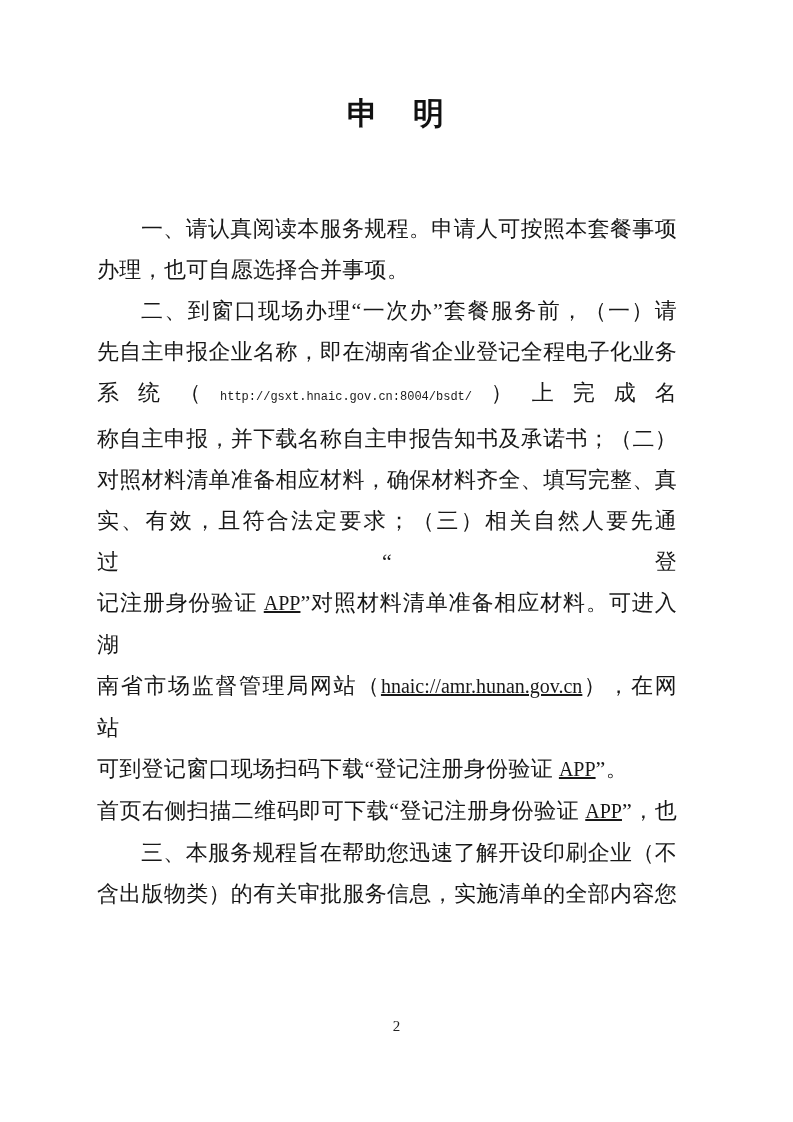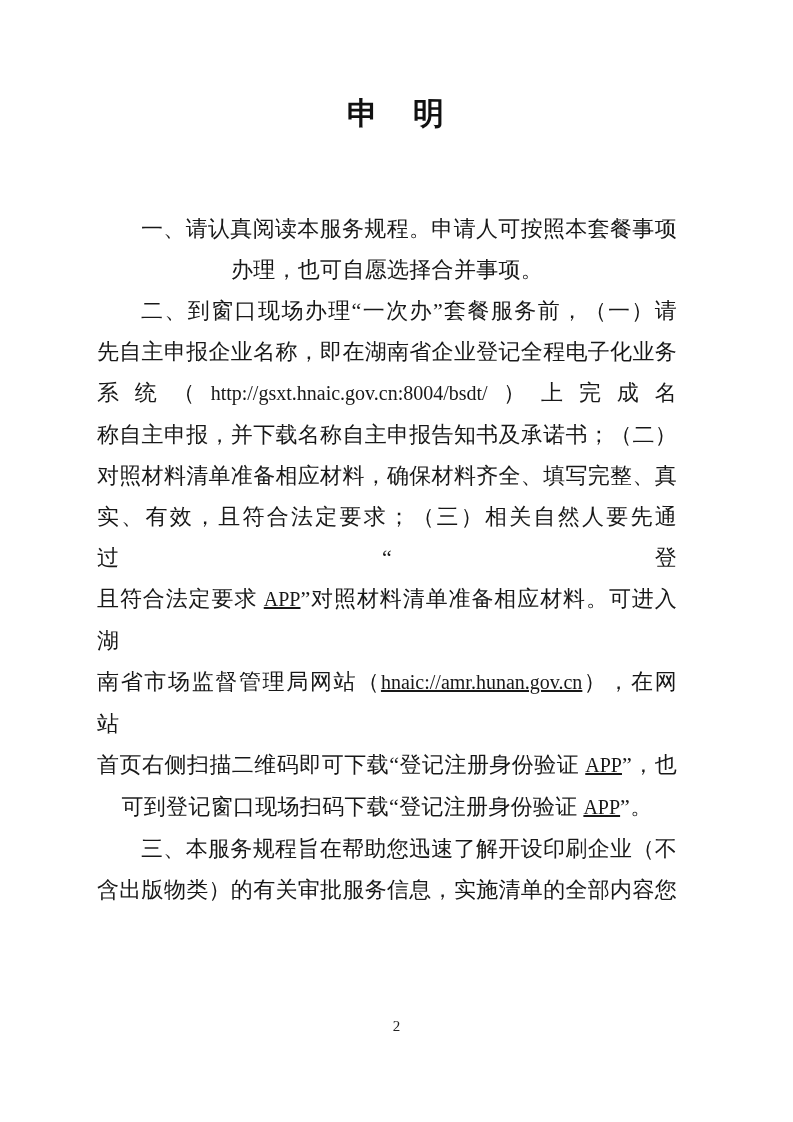--- a/index.html
+++ b/index.html
@@ -33,34 +33,34 @@
     position: absolute;
     left: 97px;
     top: 181px;
     width: 580px;
     font-size: 22px;
     line-height: 41px;
     letter-spacing: 0.3px;
     margin-top: 27px;
   }
   .ln {
-    text-align: center;
+    text-align: left;
     white-space: nowrap;
   }
   .ln.fl {
     white-space: normal;
     text-align: justify;
     text-align-last: justify;
   }
   .ln.ind {
     text-indent: 44px;
   }
   .u-mono {
-    font-family: Liberation Serif, serif;
-    font-size: 20px;
+    font-family: Liberation Mono, monospace;
+    font-size: 12px;
     letter-spacing: 0;
   }
   .u-serif {
     font-family: "Liberation Serif", "DejaVu Serif", serif;
     font-size: 20px;
     letter-spacing: 0;
     text-decoration: underline;
   }
   .page-number {
     position: absolute;
@@ -90,27 +90,27 @@
     <div class="ln fl"><span>先自主申报企业名称，即在湖南省企业登记全程电子化业务</span></div>
 
     <div class="ln fl"><span>系统（</span><span class="u-mono">http://gsxt.hnaic.gov.cn:8004/bsdt/</span><span>）上完成名</span></div>
 
     <div class="ln fl"><span>称自主申报，并下载名称自主申报告知书及承诺书；（二）</span></div>
 
     <div class="ln fl"><span>对照材料清单准备相应材料，确保材料齐全、填写完整、真</span></div>
 
     <div class="ln fl"><span>实、有效，且符合法定要求；（三）相关自然人要先通过“登</span></div>
 
-    <div class="ln fl"><span>且符合法定要求 </span><span class="u-serif">APP</span><span>”对照材料清单准备相应材料。可进入湖</span></div>
+    <div class="ln fl"><span>记注册身份验证 </span><span class="u-serif">APP</span><span>”对照材料清单准备相应材料。可进入湖</span></div>
 
     <div class="ln fl"><span>南省市场监督管理局网站（</span><span class="u-serif">hnaic://amr.hunan.gov.cn</span><span>），在网站</span></div>
 
+    <div class="ln"><span>可到登记窗口现场扫码下载“登记注册身份验证 </span><span class="u-serif">APP</span><span>”。</span></div>
+
     <div class="ln fl"><span>首页右侧扫描二维码即可下载“登记注册身份验证 </span><span class="u-serif">APP</span><span>”，也</span></div>
-
-    <div class="ln"><span>可到登记窗口现场扫码下载“登记注册身份验证 </span><span class="u-serif">APP</span><span>”。</span></div>
 
     <div class="ln ind fl"><span>三、本服务规程旨在帮助您迅速了解开设印刷企业（不</span></div>
 
     <div class="ln fl"><span>含出版物类）的有关审批服务信息，实施清单的全部内容您</span></div>
 
 
 
   </div>
 
   <div class="page-number">2</div>

